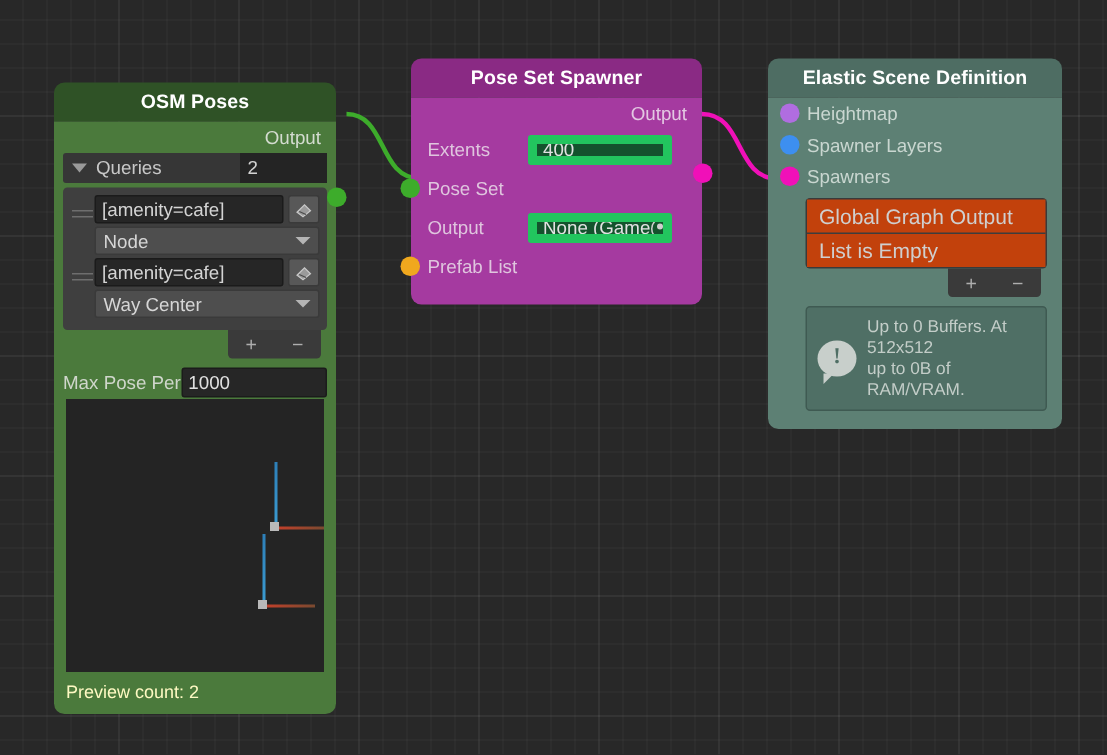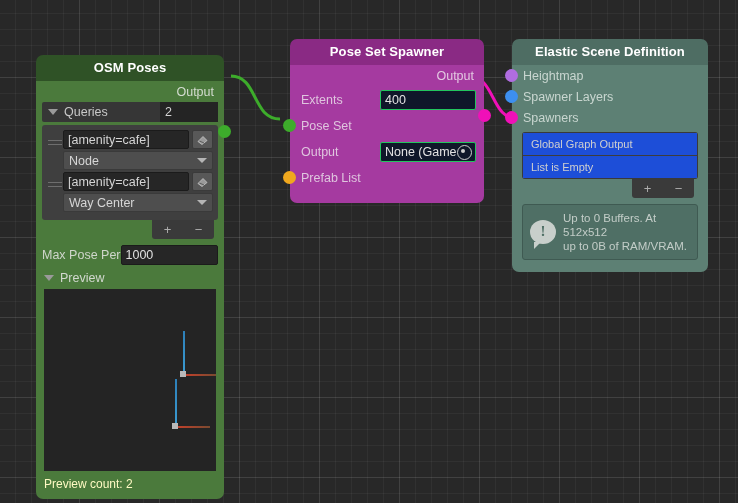--- a/index.html
+++ b/index.html
@@ -224,21 +224,21 @@
   .gizmo .vax { position: absolute; width: 1.5px; background: linear-gradient(to bottom,#2d7fb8,#3a9ad0); }
   .gizmo .hax { position: absolute; height: 1.5px; background: linear-gradient(to right,#c0402a,#7a4a30); }
   .gizmo .hub { position: absolute; width: 6px; height: 6px; background: #b9b9b9; }
   .prev-count {
     color: #fef9c3;
     font-size: 12px;
     margin: 6px 0 0 8px;
   }
 
   
-  #node-pss { left: 290px; top: 39px; width: 194px; }
+  #node-pss { left: 274px; top: 39px; width: 194px; }
   #node-pss .node-title { background: #8a2a84; }
   #node-pss .node-body { background: #a53aa0; padding-bottom: 12px; }
   .pss-out {
     height: 22px;
     display: flex;
     align-items: center;
     justify-content: flex-end;
     padding-right: 10px;
     font-size: 12.5px;
     color: #e3c8e2;
@@ -247,26 +247,26 @@
     position: relative;
     height: 26px;
     display: flex;
     align-items: center;
     padding-left: 11px;
     font-size: 12.5px;
     color: #dfc5de;
   }
   .pss-row .field {
     margin-left: auto;
-    margin-right: 8px;
+    margin-right: 20px;
     width: 96px;
     height: 20px;
     line-height: 19px;
-    background: #0f172a;
-    border: 1px solid #22c55e;
+    background: #14532d;
+    border: 6px solid #22c55e;
     border-radius: 2px;
     color: #e2e2e2;
     padding: 0 4px;
     box-sizing: border-box;
     font-size: 12.5px;
     white-space: nowrap;
     overflow: hidden;
     display: flex;
     align-items: center;
   }
@@ -283,43 +283,43 @@
     position: absolute;
     left: 3px; top: 3px;
     width: 4px; height: 4px;
     border-radius: 50%;
     background: #cfcfcf;
   }
 
   
   #node-esd { left: 512px; top: 39px; width: 196px; border-radius: 27px; }
   #node-esd .node-title { background: #4e6d63; }
-  #node-esd .node-body { background: #5d8074; padding-bottom: 12px; }
+  #node-esd .node-body { background: #5d8074; padding-bottom: 12px; padding-left: 15px; }
   .esd-row {
     position: relative;
     height: 21px;
     display: flex;
     align-items: center;
     padding-left: 11px;
     font-size: 12.5px;
     color: #c9d6d0;
   }
   .esd-list {
     background: #3a3a3a;
     margin: 4px 10px 0 10px;
     border-radius: 3px;
     padding: 1px;
   }
   .esd-list .row {
-    background: #1d4ed8;
+    background: #c2410c;
     height: 22px;
     line-height: 22px;
     padding-left: 8px;
     color: #cfcfcf;
-    font-size: 11px;
+    font-size: 14px;
     border-bottom: 1px solid #3d3d3d;
   }
   .esd-list .row:last-child { border-bottom: none; }
   .help-box {
     margin: 6px 10px 0 10px;
     background: #4f6f65;
     border: 1px solid #3f5a52;
     border-radius: 3px;
     display: flex;
     align-items: center;
@@ -430,24 +430,20 @@
       <div class="pm-bar">
         <span>+</span>
         <span>−</span>
       </div>
 
       <div class="prop-row">
         <span>Max Pose Per</span>
         <span class="val">1000</span>
       </div>
 
-      <div class="fold-plain">
-        <span class="tri"></span>
-        <span>Preview</span>
-      </div>
 
       <div class="preview-box">
         <div class="gizmo" style="left:136px; top:82px;">
           <div class="vax" style="left:3px; top:-40px; height:40px;"></div>
           <div class="hax" style="left:6px; top:3px; width:30px;"></div>
           <div class="hub" style="left:0; top:0;"></div>
         </div>
         <div class="gizmo" style="left:128px; top:134px;">
           <div class="vax" style="left:3px; top:-44px; height:44px;"></div>
           <div class="hax" style="left:6px; top:3px; width:32px;"></div>

